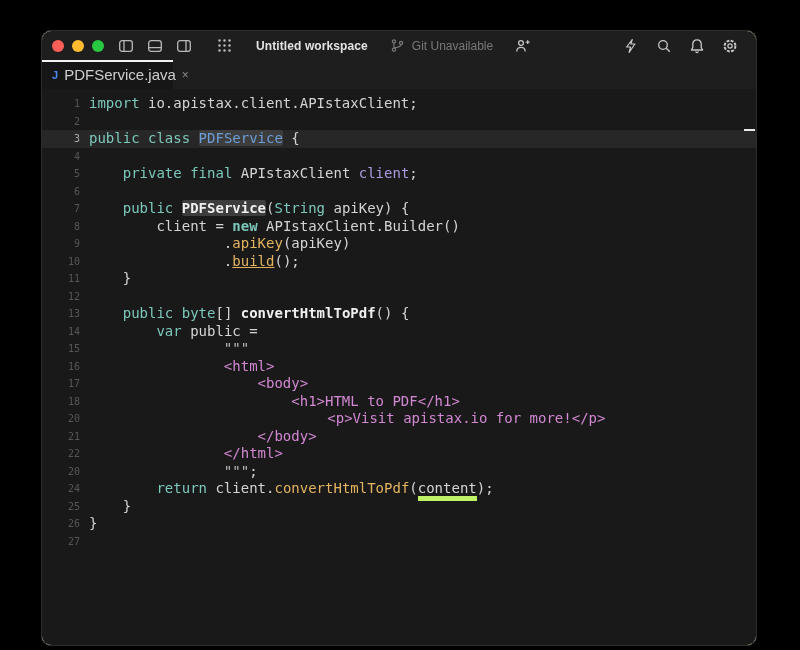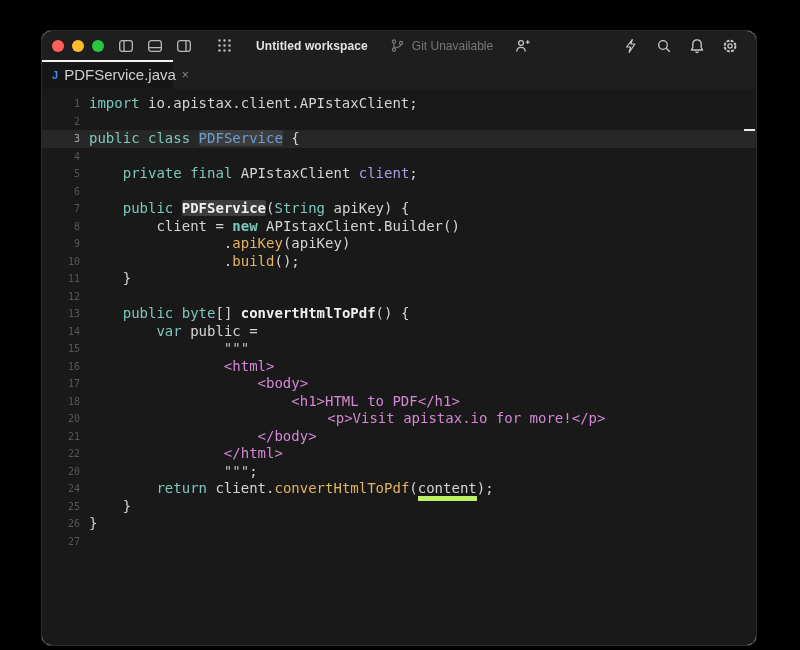--- a/index.html
+++ b/index.html
@@ -186,21 +186,21 @@
         <div class="row">
           <span class="gutter">8</span>
           <span class="code"><span class="tok pl" style="color: rgb(212, 212, 212);">        client = </span><span class="tok kw" style="color: rgb(124, 200, 187); font-weight: bold;">new</span><span class="tok pl" style="color: rgb(212, 212, 212);"> APIstaxClient.Builder()</span></span>
         </div>
         <div class="row">
           <span class="gutter">9</span>
           <span class="code"><span class="tok pl" style="color: rgb(212, 212, 212);">                .</span><span class="tok mth" style="color: rgb(227, 180, 95);">apiKey</span><span class="tok pl" style="color: rgb(212, 212, 212);">(apiKey)</span></span>
         </div>
         <div class="row">
           <span class="gutter">10</span>
-          <span class="code"><span class="tok pl" style="color: rgb(212, 212, 212);">                .</span><span class="tok mth" style="color: rgb(227, 180, 95);">build</span><span class="tok pl" style="color: rgb(212, 212, 212);">();</span></span>
+          <span class="code"><span class="tok pl" style="color: rgb(212, 212, 212);">                .</span><span class="tok mth" style="color: rgb(227, 180, 95); text-decoration: underline;">build</span><span class="tok pl" style="color: rgb(212, 212, 212);">();</span></span>
         </div>
         <div class="row">
           <span class="gutter">11</span>
           <span class="code"><span class="tok pl" style="color: rgb(212, 212, 212);">    }</span></span>
         </div>
         <div class="row">
           <span class="gutter">12</span>
           <span class="code"></span>
         </div>
         <div class="row">

